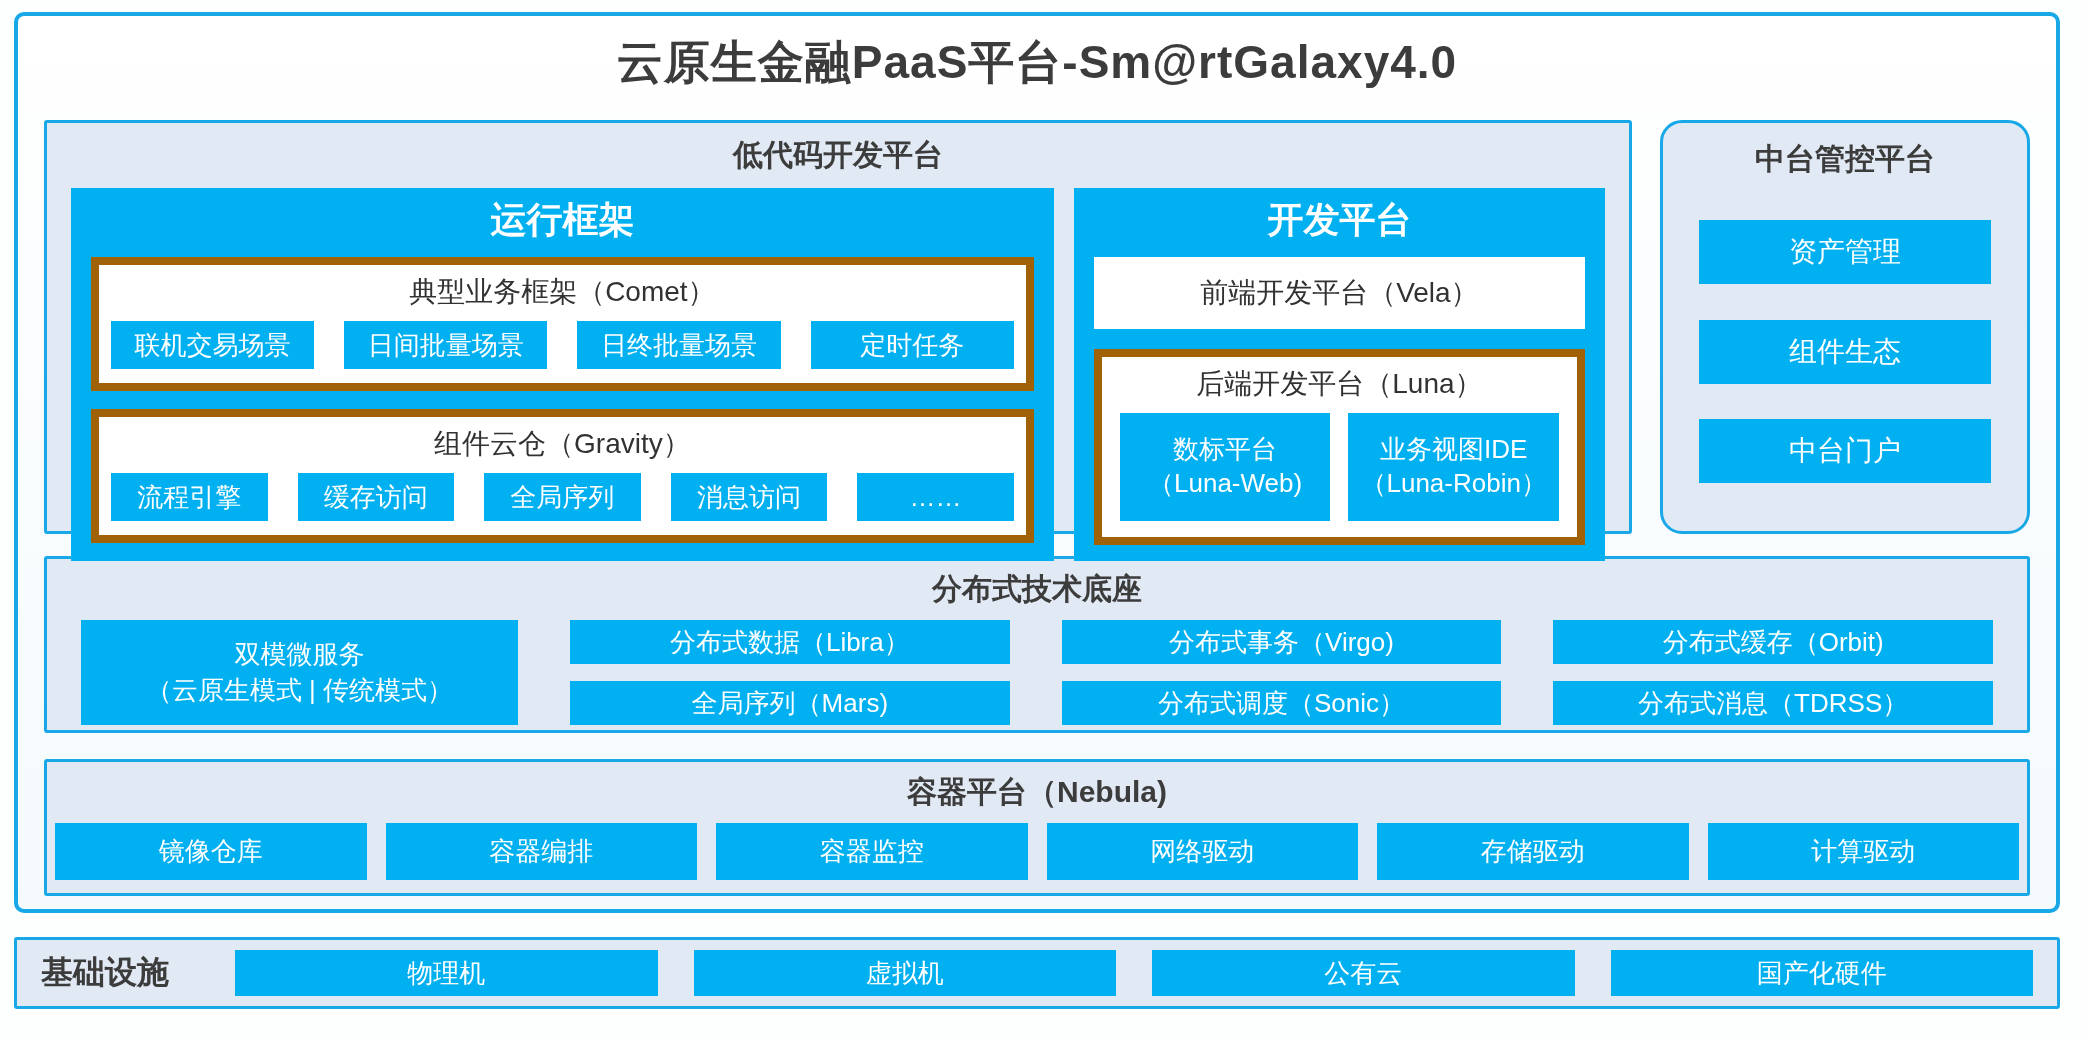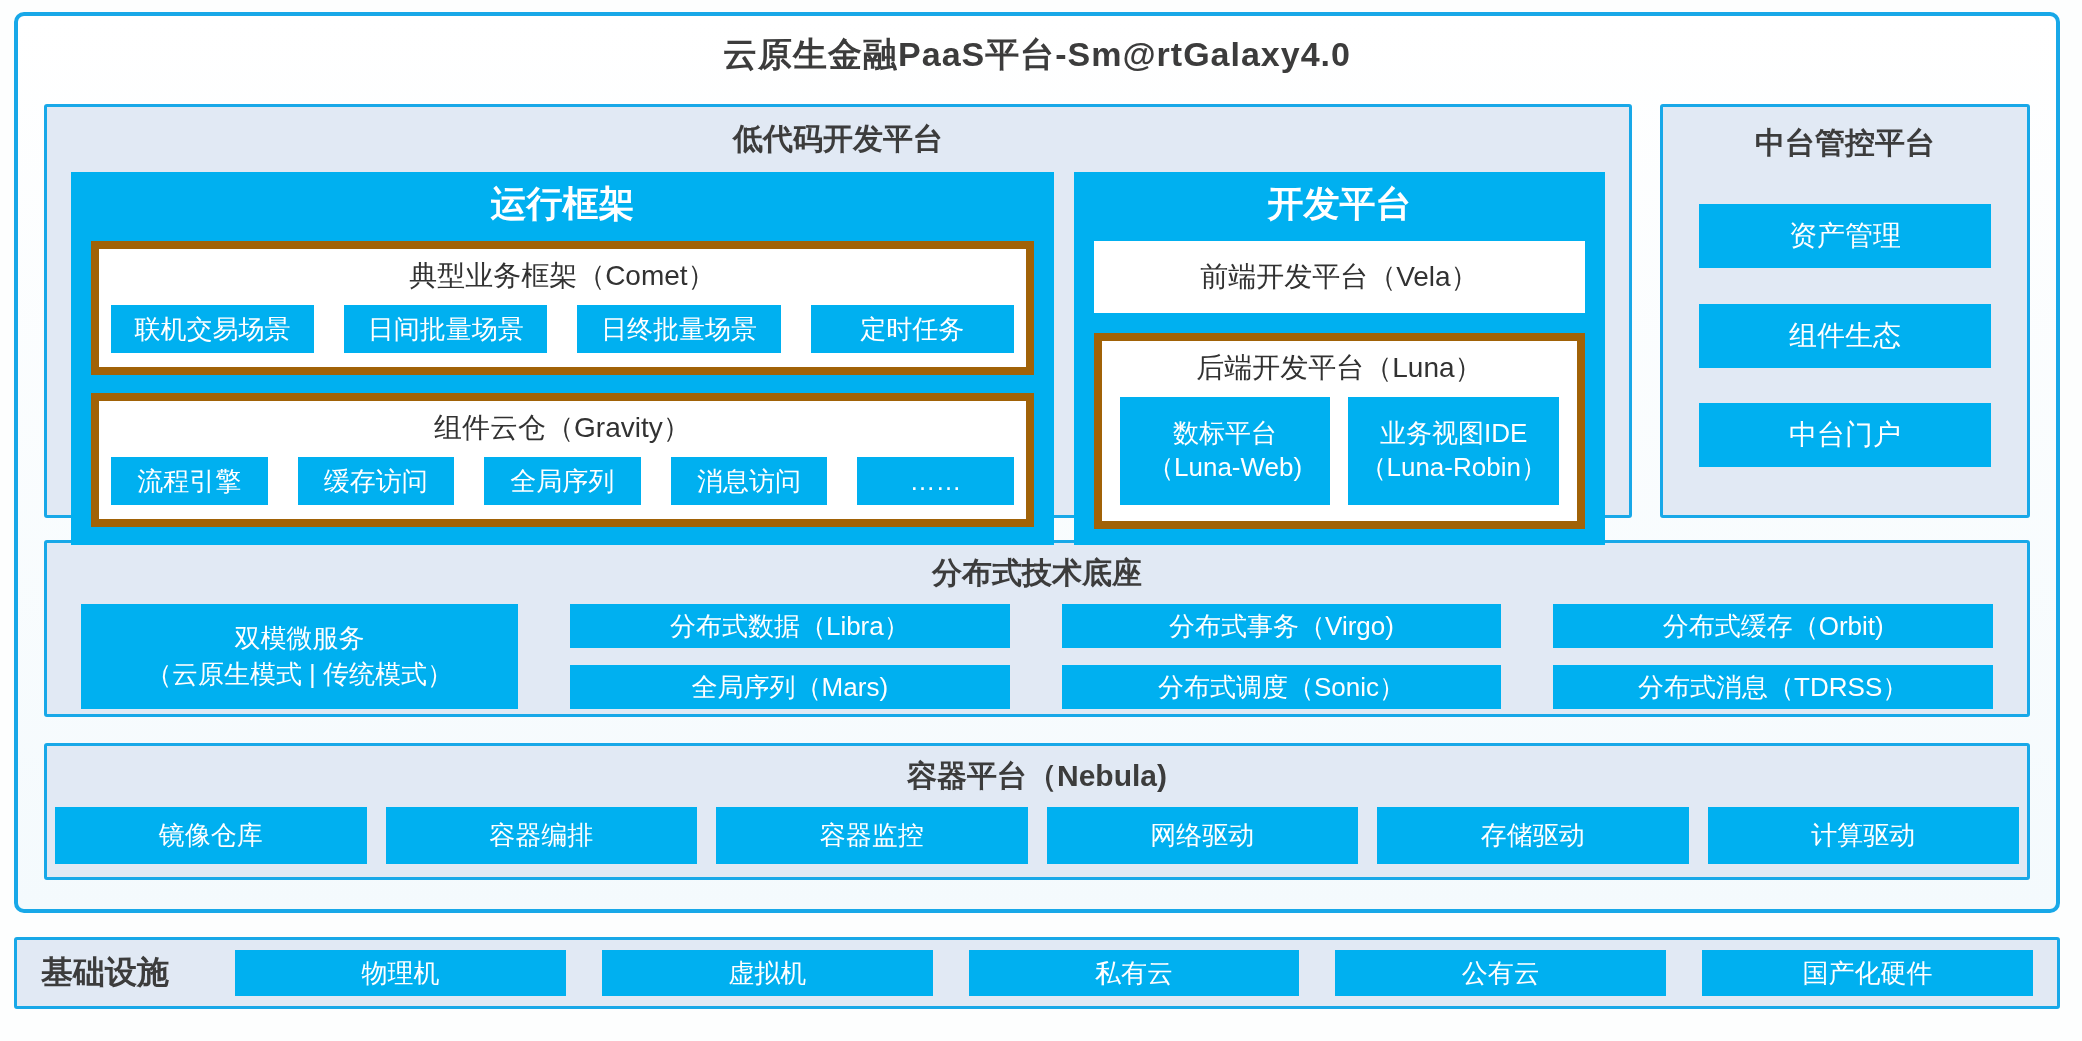--- a/index.html
+++ b/index.html
@@ -7,21 +7,21 @@
   body { font-family:"Liberation Sans","DejaVu Sans",sans-serif; }
   .page { position:relative; width:2082px; height:1041px; background:#fdfefe; overflow:hidden; }
 
   .outer {
     position:absolute; left:14px; top:12px; width:2046px; height:901px;
     border:4px solid #18a8e8; border-radius:10px;
     background:linear-gradient(180deg,#ffffff 0%,#f4fafd 100%);
   }
 
   .main-title {
-    text-align:center; font-size:34px; font-weight:bold; color:#3c3c3c;
+    text-align:center; font-size:46px; font-weight:bold; color:#3c3c3c;
     margin-top:16px; letter-spacing:1px;
   }
 
   .row1 { display:flex; gap:28px; margin:26px 26px 0 26px; height:414px; }
 
   .panel { background:#e1e9f4; border:3px solid #18a8e8; border-radius:3px; }
   .panel-title { text-align:center; font-size:30px; font-weight:bold; color:#3c3c3c; }
 
   .lowcode { flex:1; display:flex; flex-direction:column; }
   .lowcode .panel-title { padding:12px 0 12px; }
@@ -45,21 +45,21 @@
 
   .vela {
     background:#ffffff; margin:0 20px 20px; height:72px;
     display:flex; align-items:center; justify-content:center;
     font-size:28px; color:#323232;
   }
   .luna { flex:1; display:flex; flex-direction:column; margin-bottom:16px; }
   .luna-row { display:flex; gap:18px; margin:2px 18px 16px; flex:1; }
   .luna-row .btn { flex:1; flex-direction:column; line-height:1.3; font-size:26px; }
 
-  .midctrl { width:370px; display:flex; flex-direction:column; }
+  .midctrl { width:370px; display:flex; flex-direction:column;border-radius:22px; }
   .midctrl .panel-title { padding:16px 0 0; }
   .mid-btns { flex:1; display:flex; flex-direction:column; justify-content:space-evenly; padding:4px 36px 12px; }
   .mid-btns .btn { height:64px; font-size:28px; }
 
   .distributed { margin:22px 26px 0; height:177px; }
   .distributed .panel-title { padding:10px 0 10px; }
   .dist-body { display:flex; gap:52px; padding:0 34px; }
   .dist-tall { flex:0 0 437px; height:105px; flex-direction:column; line-height:1.35; }
   .dist-col { flex:1; display:flex; flex-direction:column; gap:17px; }
   .dist-col .btn { height:44px; }
@@ -184,18 +184,17 @@
         <div class="btn">计算驱动</div>
       </div>
     </section>
 
   </div>
 
   <section class="infra">
     <div class="infra-label">基础设施</div>
     <div class="btn">物理机</div>
     <div class="btn">虚拟机</div>
-    <div class="btn">私有云</div>
     <div class="btn">公有云</div>
     <div class="btn">国产化硬件</div>
   </section>
 
 </div>
 
 </body></html>

